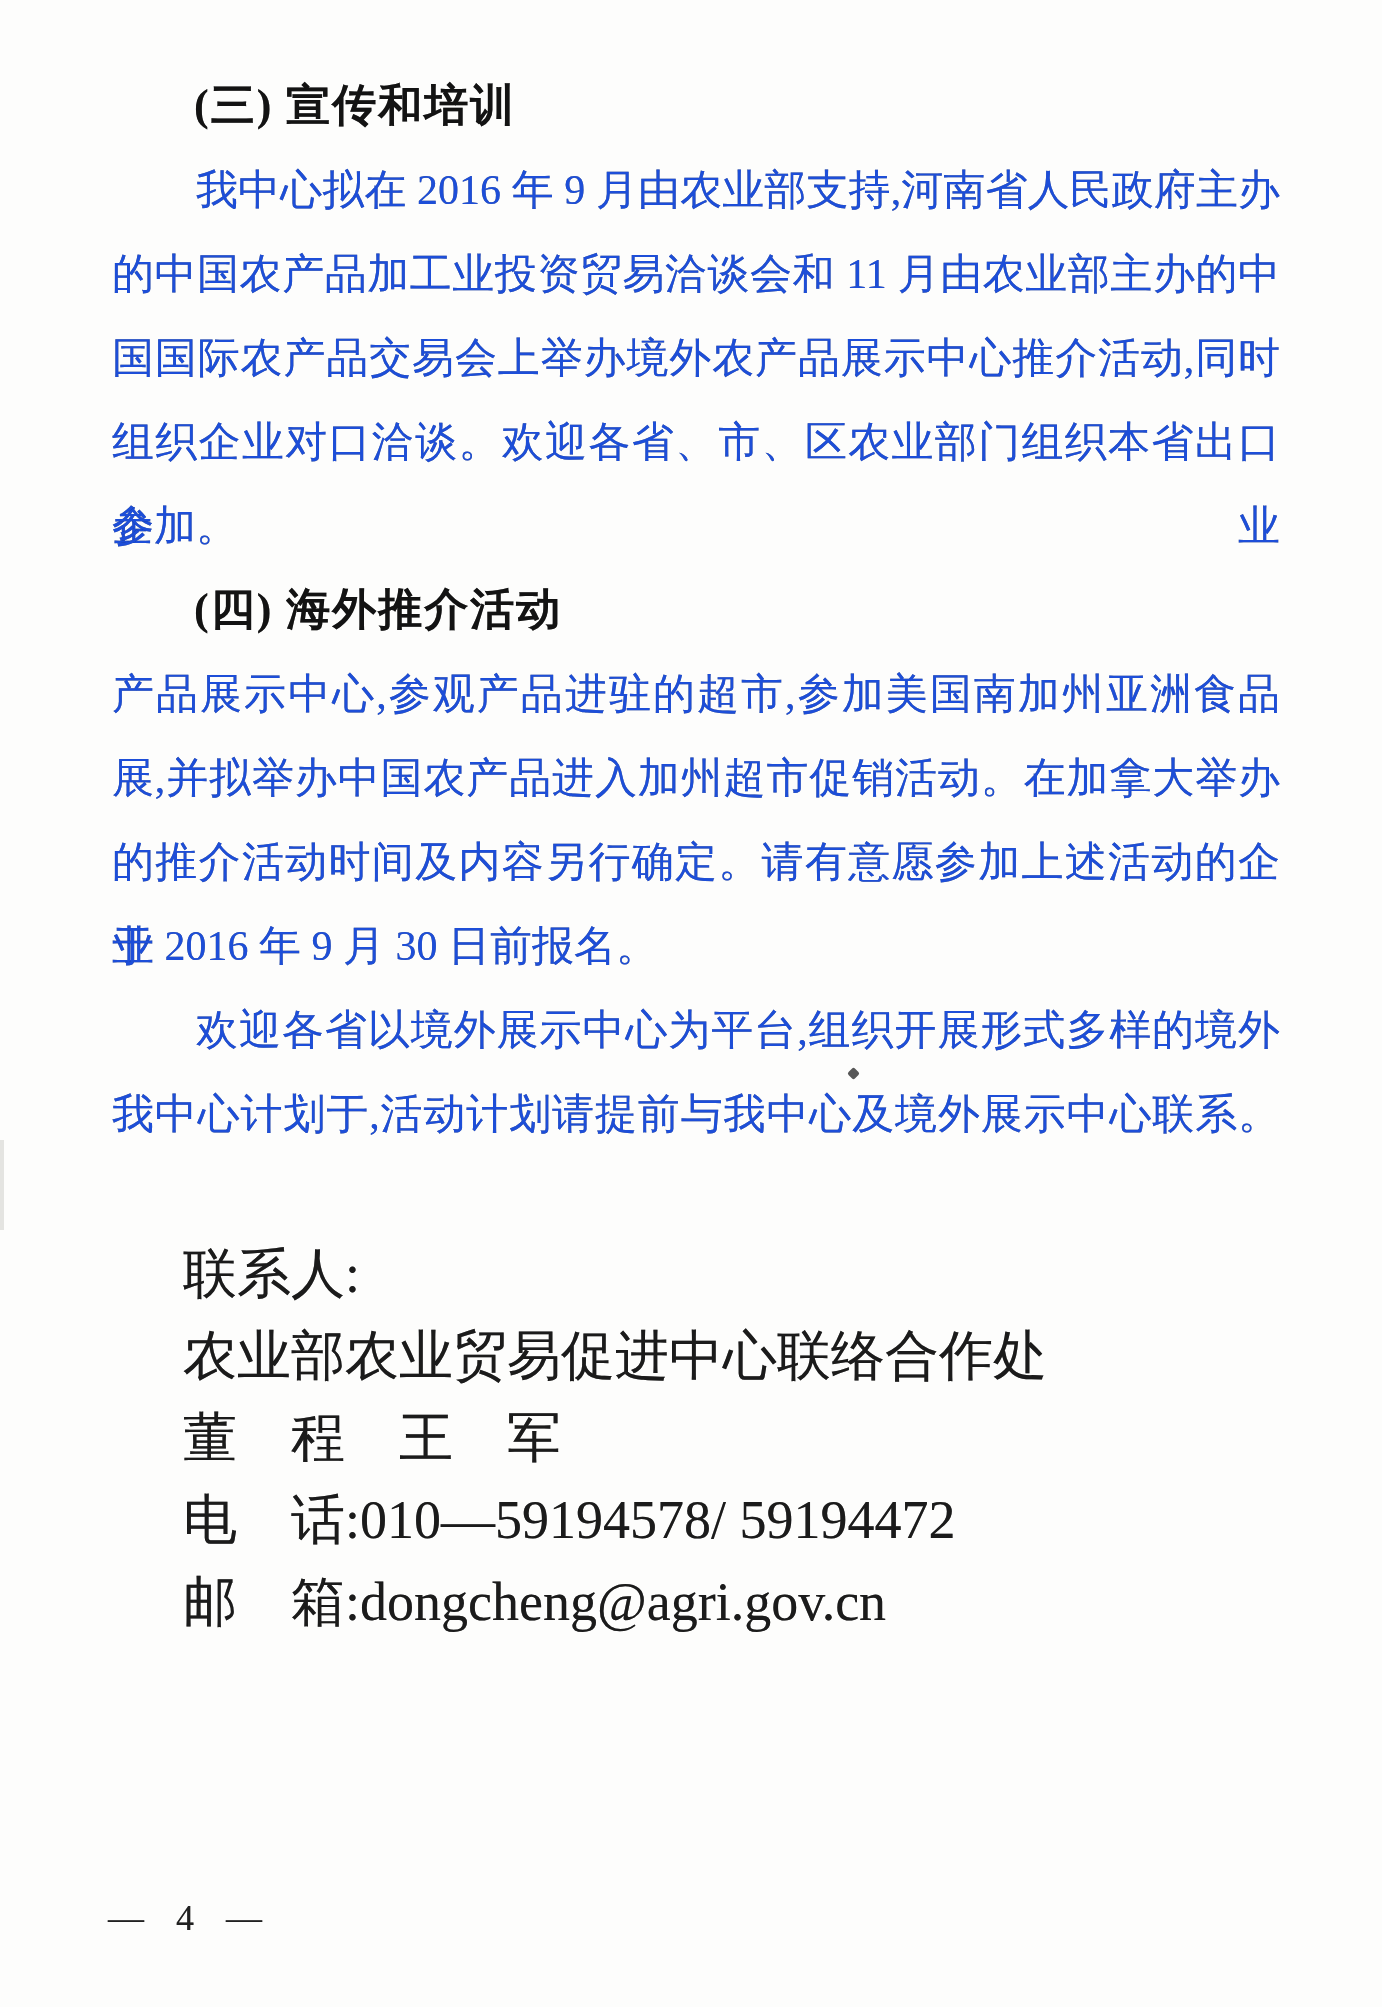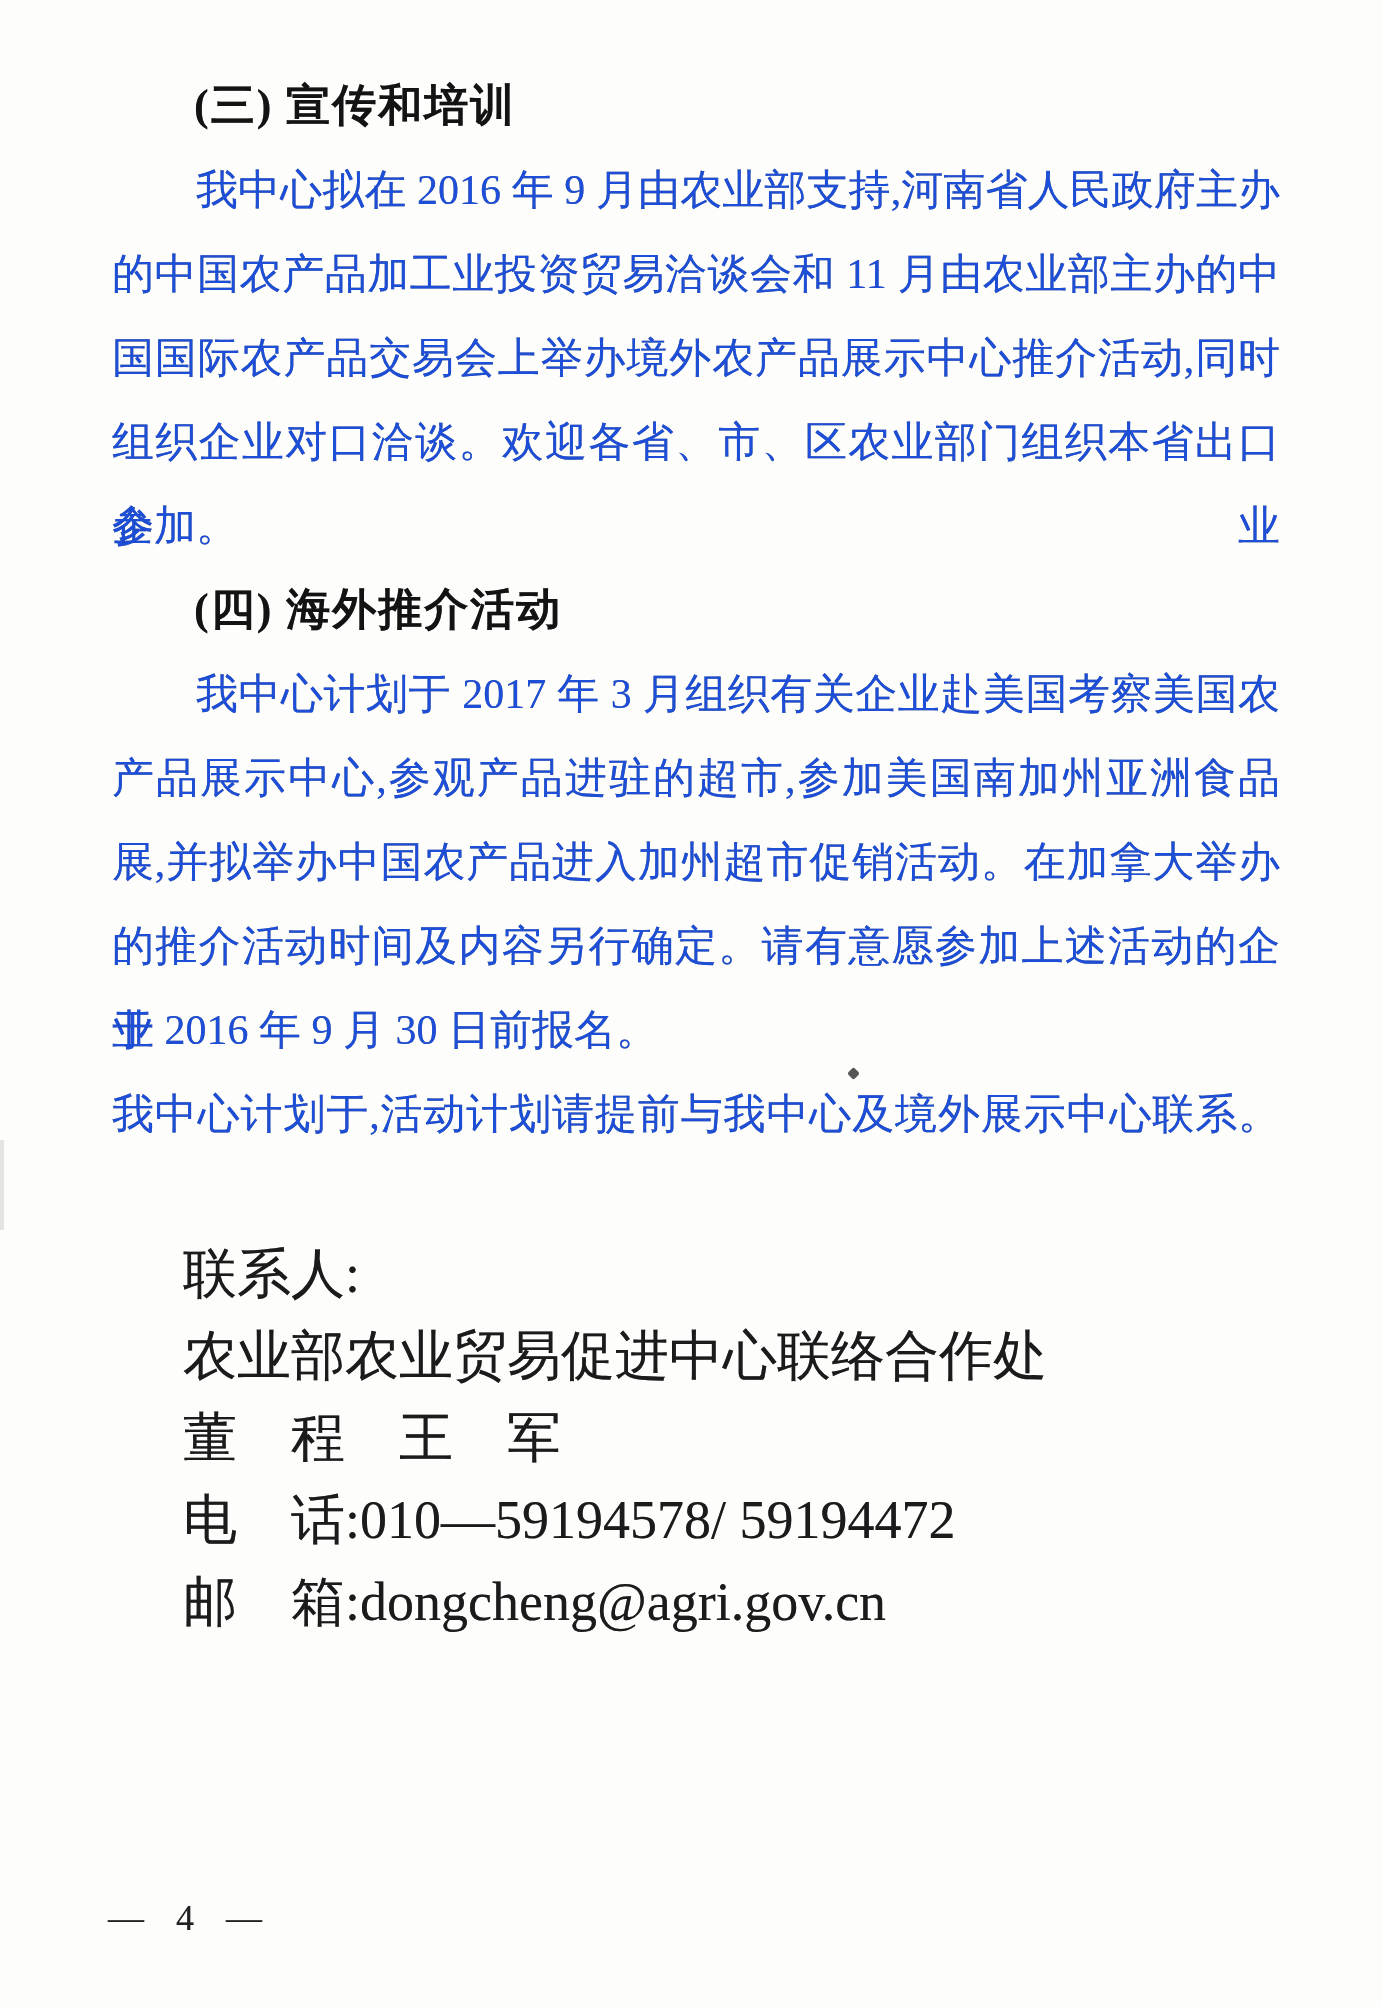--- a/index.html
+++ b/index.html
@@ -95,26 +95,26 @@
   <main class="content">
 
     <h2 class="line heading">(三) 宣传和培训</h2>
     <p class="line just indent">我中心拟在 2016 年 9 月由农业部支持,河南省人民政府主办</p>
     <p class="line just">的中国农产品加工业投资贸易洽谈会和 11 月由农业部主办的中</p>
     <p class="line just">国国际农产品交易会上举办境外农产品展示中心推介活动,同时</p>
     <p class="line just">组织企业对口洽谈。欢迎各省、市、区农业部门组织本省出口企业</p>
     <p class="line">参加。</p>
 
     <h2 class="line heading">(四) 海外推介活动</h2>
-    <p class="line just indent">我中心计划于 2017 年 3 月组织有关企业赴美国考察美国农</p>
     <p class="line just">产品展示中心,参观产品进驻的超市,参加美国南加州亚洲食品</p>
     <p class="line just">展,并拟举办中国农产品进入加州超市促销活动。在加拿大举办</p>
     <p class="line just">的推介活动时间及内容另行确定。请有意愿参加上述活动的企业</p>
     <p class="line">于 2016 年 9 月 30 日前报名。</p>
 
+    <p class="line just indent">欢迎各省以境外展示中心为平台,组织开展形式多样的境外</p>
     <p class="line just">我中心计划于,活动计划请提前与我中心及境外展示中心联系。</p>
 
     <div class="contact">
       <p class="cline">联系人:</p>
       <p class="cline">农业部农业贸易促进中心联络合作处</p>
       <p class="cline">董　程　王　军</p>
       <p class="cline"><span>电　话:</span><span>010—59194578/ 59194472</span></p>
       <p class="cline"><span>邮　箱:</span><span>dongcheng@agri.gov.cn</span></p>
     </div>
 

